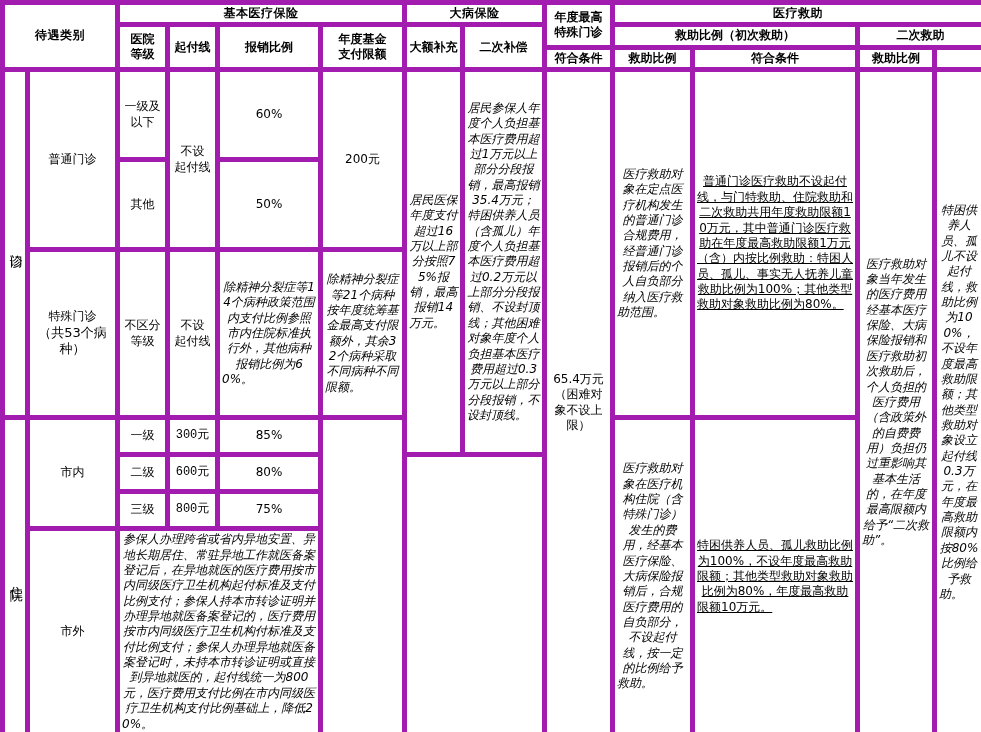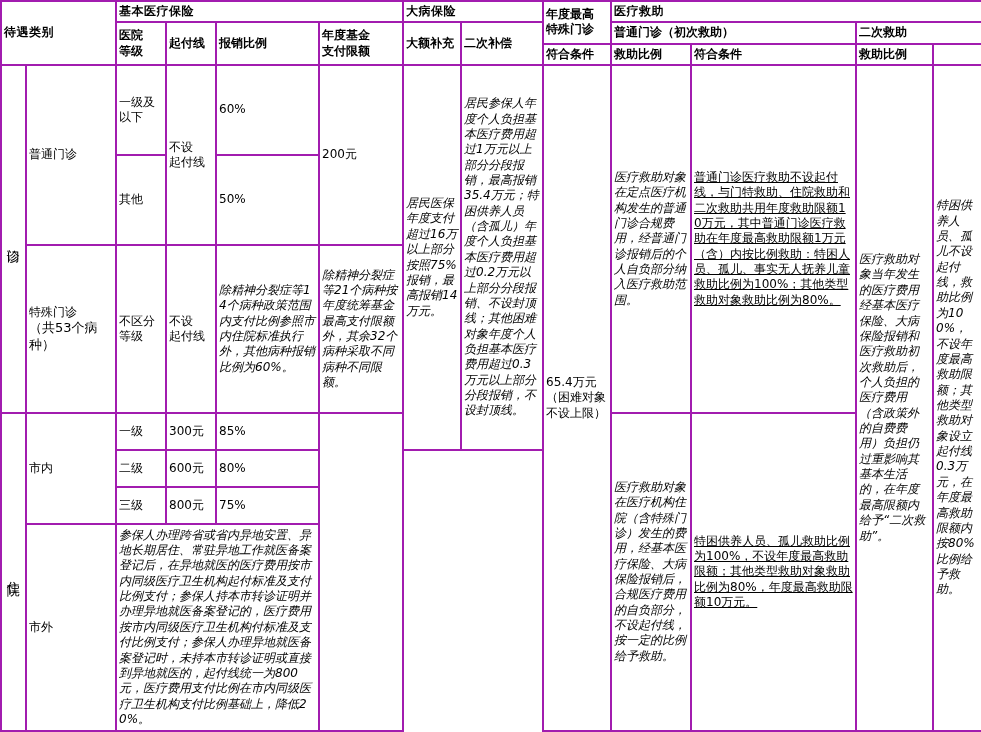--- a/index.html
+++ b/index.html
@@ -12,23 +12,23 @@
   #sheet{
     width:981px;height:732px;position:relative;box-sizing:border-box;
   }
   table.grid{
     border-collapse:collapse;
     table-layout:fixed;
     width:981px;
     height:732px;
   }
   table.grid td{
-    border:2px solid #a21caf;
+    border:5px solid #a21caf;
     vertical-align:middle;
-    text-align:left;
+    text-align:center;
     padding:1px 2px;
     font-size:12px;
     line-height:1.28;
     overflow:hidden;
     word-break:break-all;
   }
   
   .hdr{font-weight:bold;font-size:15px;letter-spacing:0.5px;}
   .hdr2{font-weight:bold;font-size:14px;}
   .hdr3{font-weight:bold;font-size:13px;}
@@ -51,21 +51,21 @@
   }
   .just-m{
     text-align:justify;
     text-align-last:left;
     font-size:11.5px;
     line-height:1.30;
     padding:3px 4px;
     vertical-align:middle;
     text-decoration:underline;
   }
-  .num{font-size:12px;}
+  .num{font-size:12px;font-family:Liberation Mono, monospace;}
   .small{font-size:13px;}
   .pad0{padding:0;}
   .dashrow td{border-bottom:1px dashed #9a9a9a;}
   .cellinner{display:block;}
 </style>
 </head>
 <body>
 
 <div id="sheet">
 <table class="grid">
@@ -103,21 +103,21 @@
       <span class="cellinner">等级</span>
     </td>
     <td rowspan="2" class="hdr3">起付线</td>
     <td rowspan="2" class="hdr2">报销比例</td>
     <td rowspan="2" class="hdr3 pad0">
       <span class="cellinner">年度基金</span>
       <span class="cellinner">支付限额</span>
     </td>
     <td rowspan="2" class="hdr3">大额补充</td>
     <td rowspan="2" class="hdr2">二次补偿</td>
-    <td colspan="2" class="hdr2">普通门诊（初次救助）</td>
+    <td colspan="2" class="hdr2">救助比例（初次救助）</td>
     <td colspan="2" class="hdr2">二次救助</td>
   </tr>
 
   <tr>
     <td class="hdr3">符合条件</td>
     <td class="hdr2">救助比例</td>
     <td class="hdr3">符合条件</td>
     <td class="hdr3">救助比例</td>
   </tr>
 

